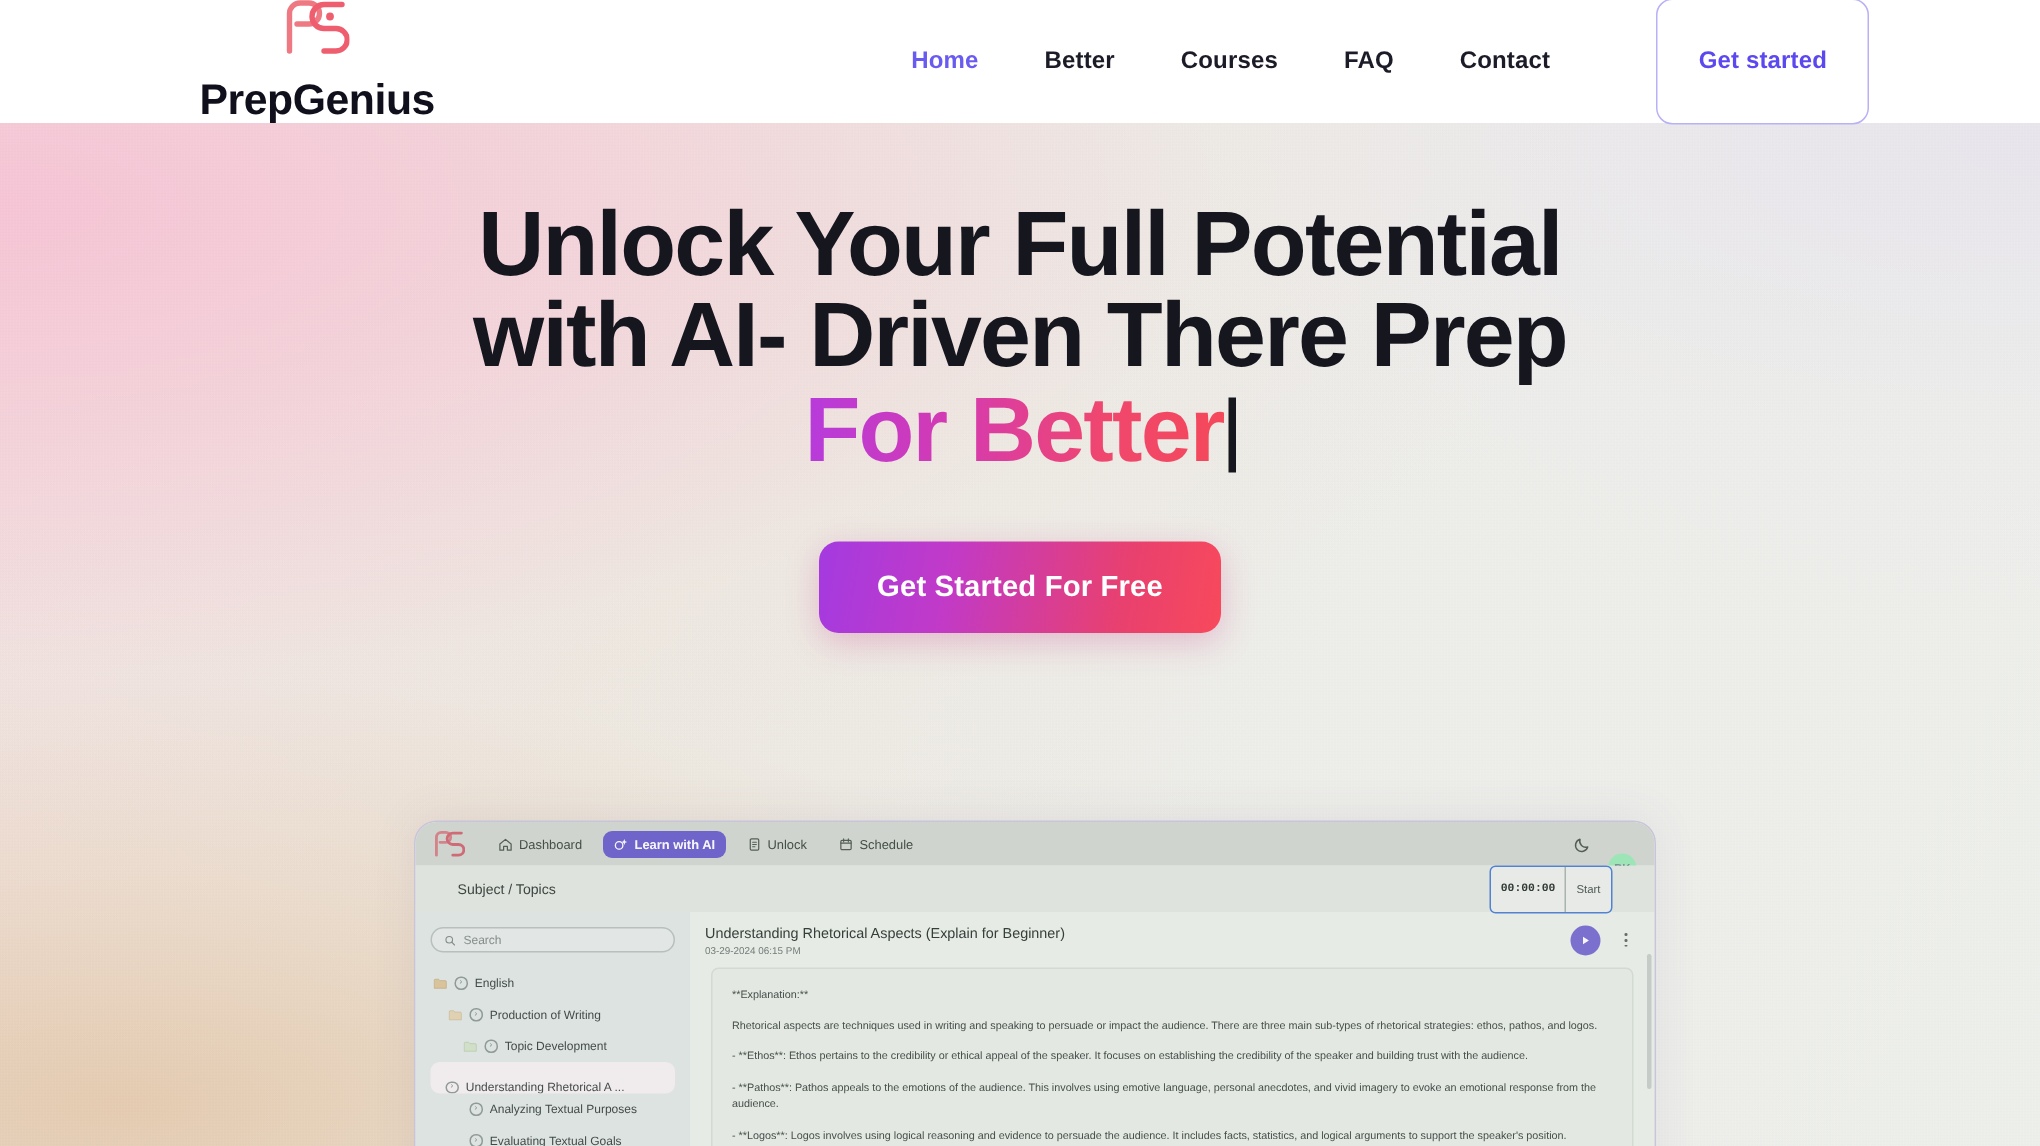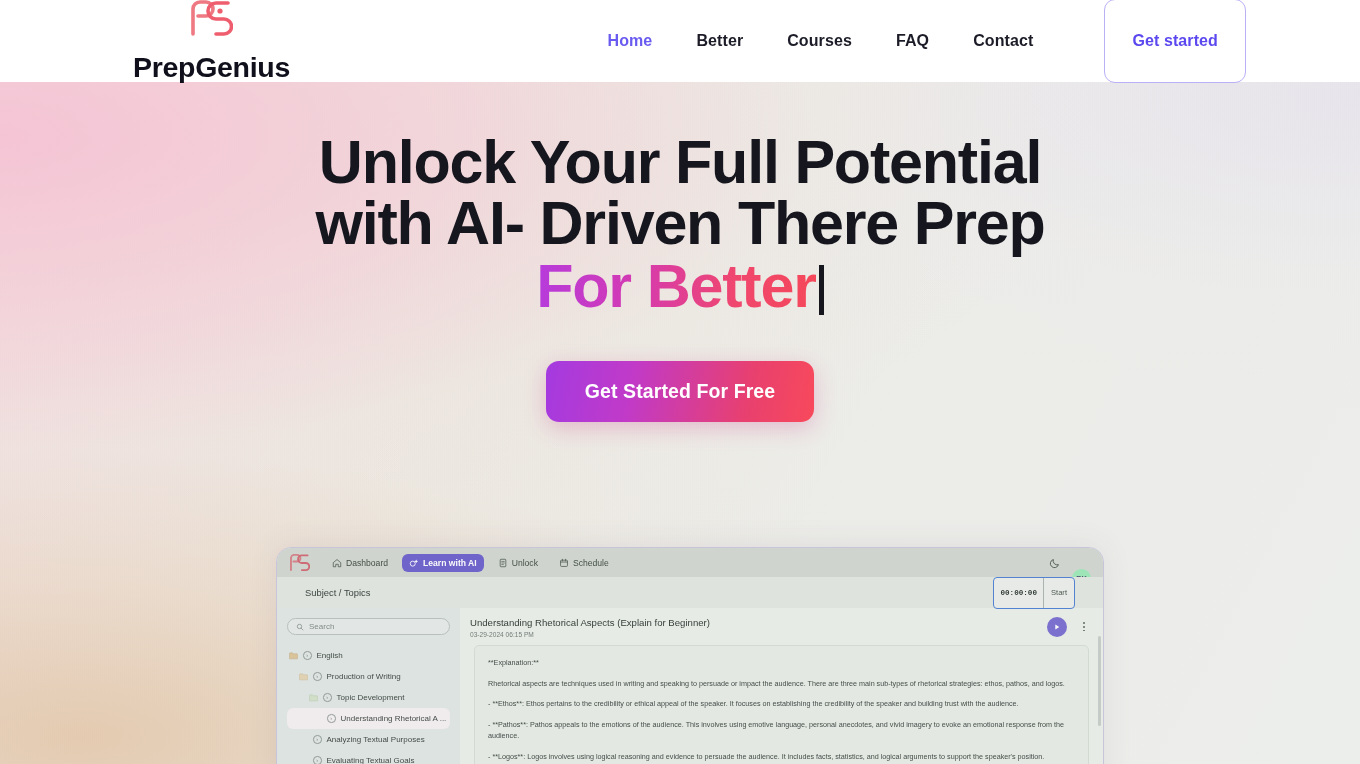--- a/index.html
+++ b/index.html
@@ -481,21 +481,21 @@
             <span class="mk-circ">›</span>
             <span>Production of Writing</span>
           </div>
           <div class="mk-node" style="padding-left:22px;">
             <svg class="mk-folder" viewBox="0 0 12 10">
                 <path d="M0.6 8.8V1.8a1 1 0 0 1 1-1h3l1 1.2h4.8a1 1 0 0 1 1 1v5.8Z" fill="#cfe2c2" stroke="#b4cfa4" stroke-width="0.7"></path>
               </svg>
             <span class="mk-circ">›</span>
             <span>Topic Development</span>
           </div>
-          <div class="mk-node sel" style="padding-left:40px;">
+          <div class="mk-node sel" style="padding-left:10px;align-items:flex-end;">
             <span class="mk-circ">›</span>
             <span>Understanding Rhetorical A ...</span>
           </div>
           <div class="mk-node" style="padding-left:26px;align-items:center;">
             <span class="mk-circ">›</span>
             <span>Analyzing Textual Purposes</span>
           </div>
           <div class="mk-node" style="padding-left:26px;">
             <span class="mk-circ">›</span>
             <span>Evaluating Textual Goals</span>

